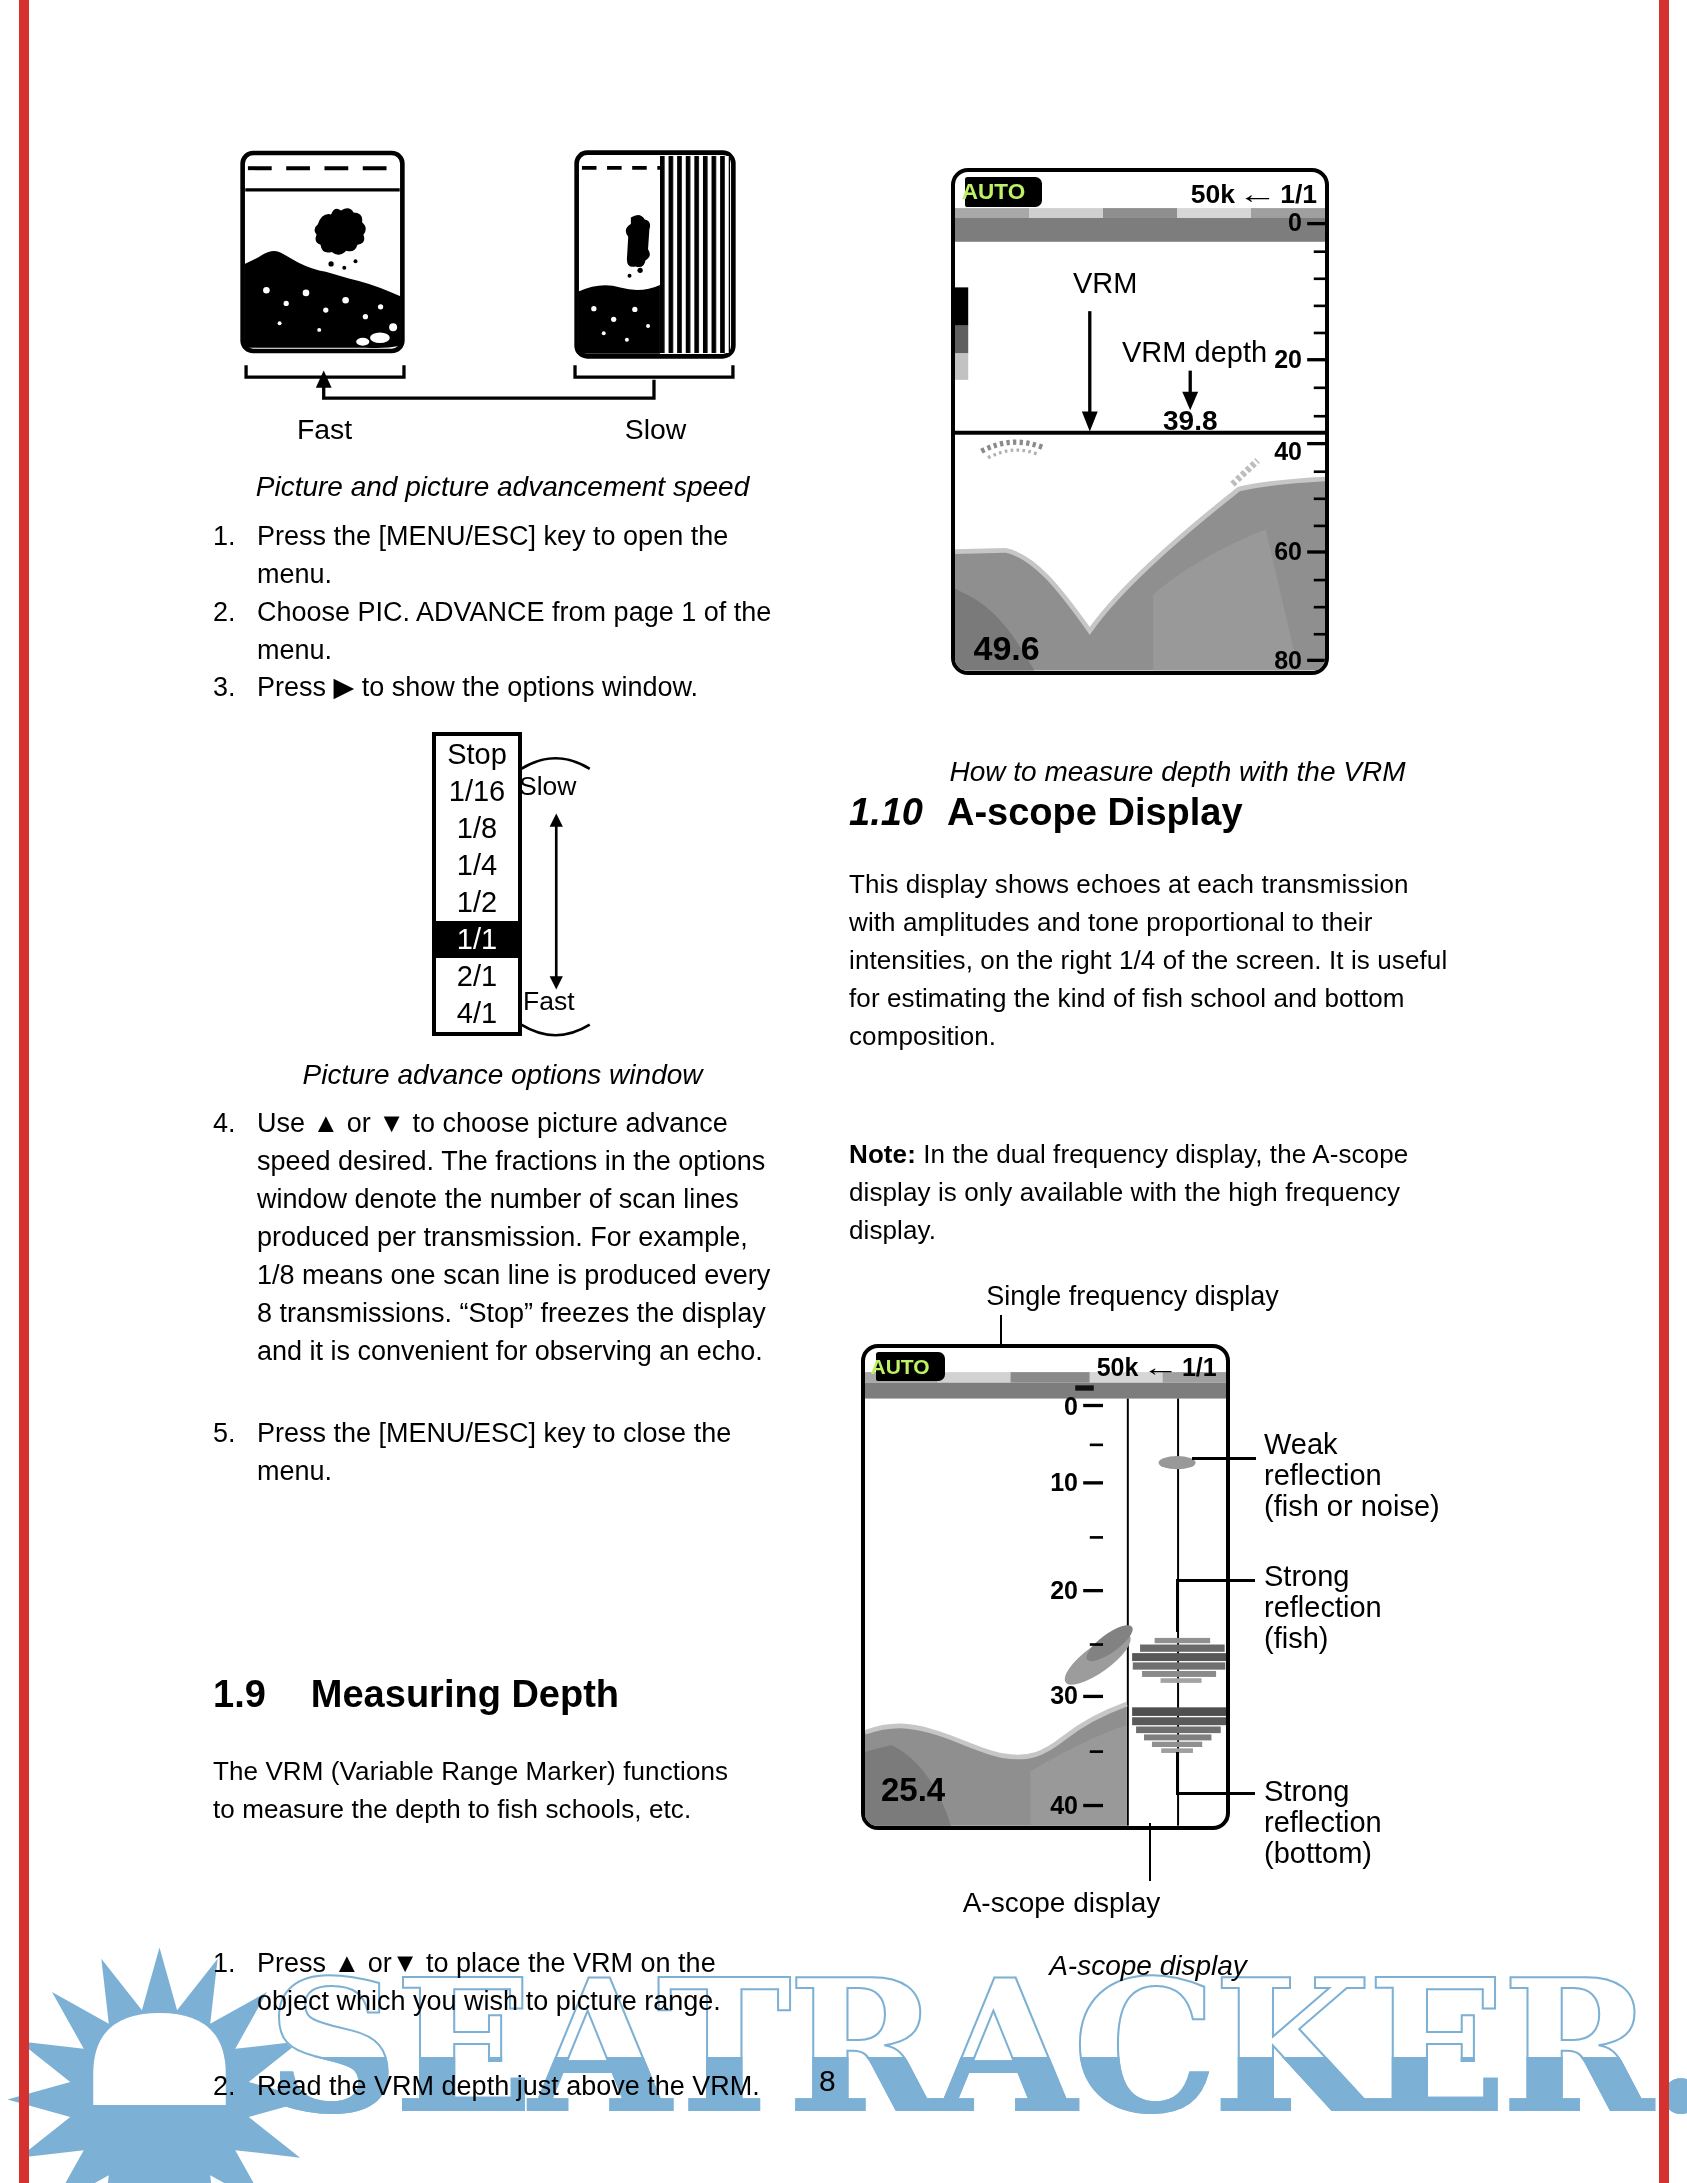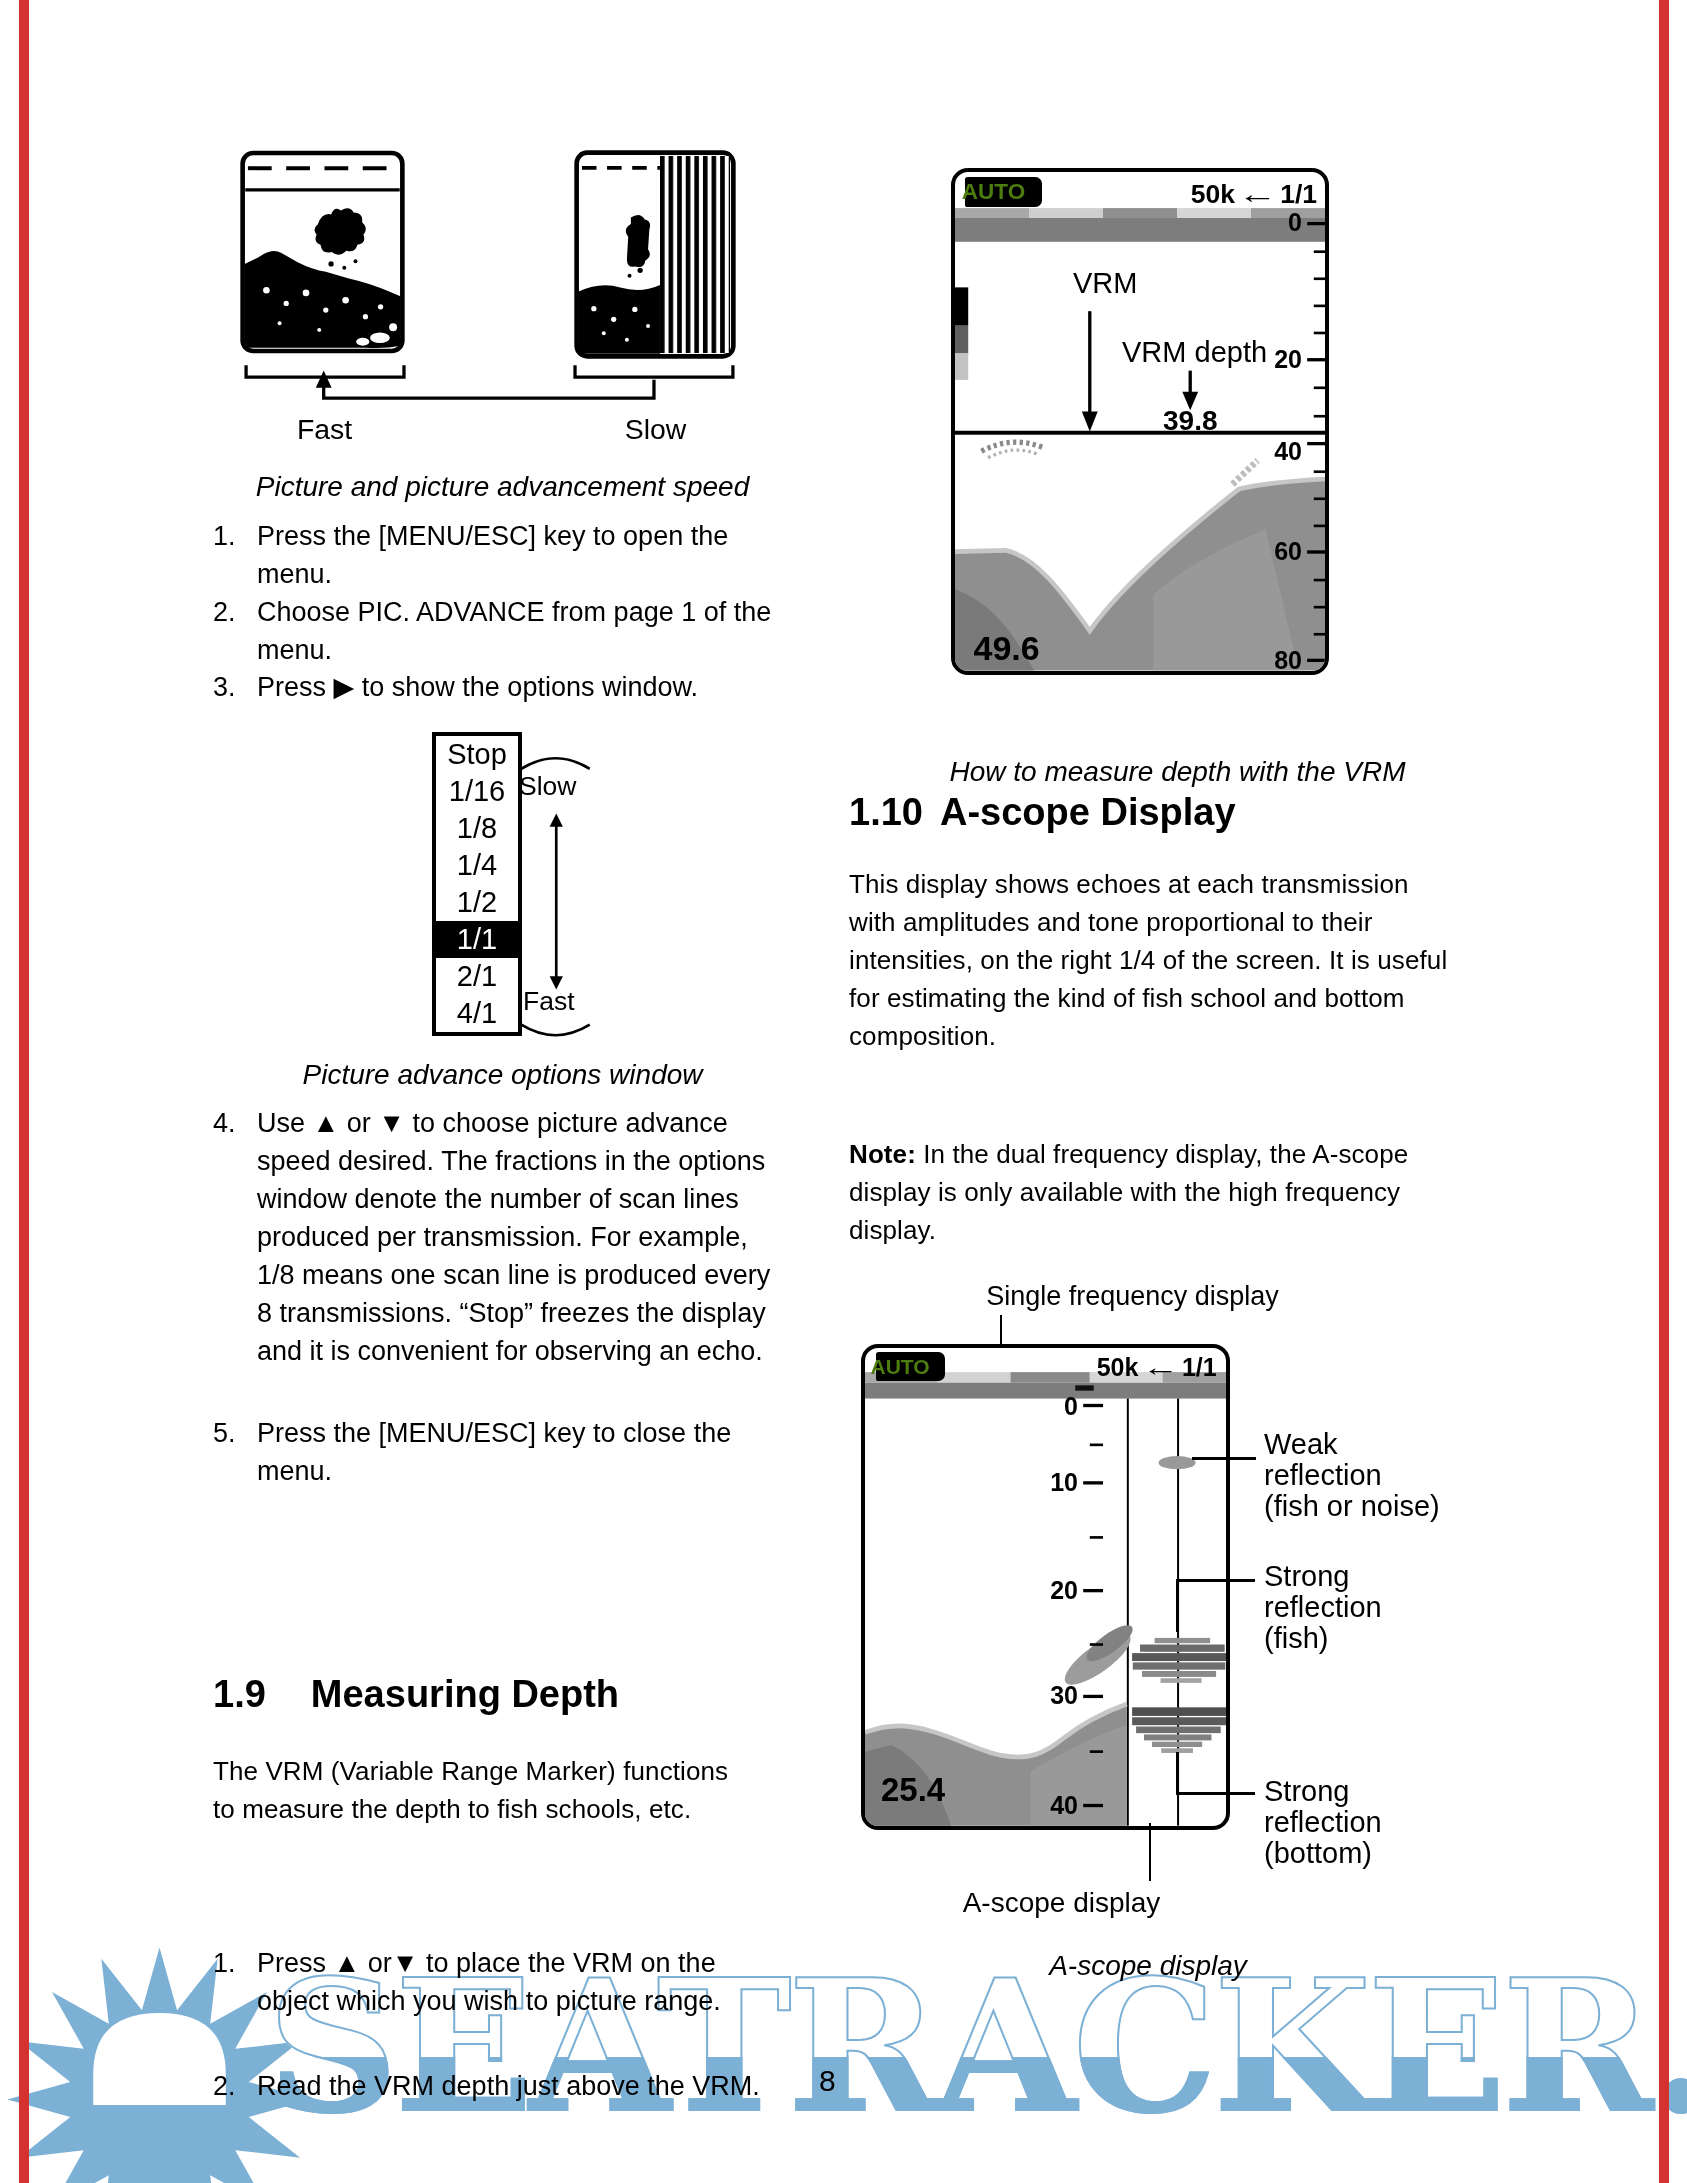--- a/index.html
+++ b/index.html
@@ -10,21 +10,21 @@
   .list-item{position:absolute;display:flex;}
   .list-num{width:44px;flex:none;font-size:27px;line-height:38px;}
   .list-txt{width:517px;font-size:27px;line-height:38px;}
   .caption{font-style:italic;font-size:28px;text-align:center;}
   .h1{font-size:38px;font-weight:700;display:flex;align-items:baseline;}
   .fig-label{font-size:28.4px;text-align:center;}
   .opt-row{height:37px;display:flex;align-items:center;justify-content:center;
            font-size:29px;}
   .opt-row.sel{background:#000;color:#fff;}
   .display{position:absolute;background:#fff;border:4.6px solid #000;border-radius:17px;overflow:hidden;}
-  .auto-box{position:absolute;background:#000;color:#4d7c0f;display:flex;align-items:center;
+  .auto-box{position:absolute;background:#000;color:#bef264;display:flex;align-items:center;
             justify-content:center;gap:20px;font-weight:700;border-radius:2.6px 6.6px 6.6px 2.6px;}
   .freq-line{position:absolute;font-weight:700;display:flex;gap:9.3px;justify-content:flex-end;align-items:center;}
   .scale-num{position:absolute;font-weight:700;font-size:25px;width:66px;text-align:right;}
   .callout-label{position:absolute;font-size:29px;line-height:31px;white-space:pre-line;}
   .cline{position:absolute;background:#000;}
   .edge-bar{position:absolute;top:0;width:10px;height:2183px;z-index:6;}
   #watermark-text{position:absolute;left:267px;top:1955px;z-index:1;
     font-family:"DejaVu Serif",serif;font-weight:700;font-size:182px;line-height:1;
     letter-spacing:-4px;white-space:nowrap;
     background:linear-gradient(to bottom,#ffffff 0%,#ffffff 56%,#7cb0d5 56%,#7cb0d5 100%);
@@ -218,21 +218,21 @@
   <div class="scale-num" style="left:281px;top:474px;">80</div>
   <div class="abs" style="left:118px;top:95px;font-size:29px;">VRM</div>
   <div class="abs" style="left:167px;top:164px;font-size:29px;">VRM depth</div>
   <div class="abs" style="left:208px;top:233px;font-size:28px;font-weight:700;">39.8</div>
   <div class="abs" style="left:18.5px;top:457px;font-size:34px;font-weight:700;">49.6</div>
 </div>
 
 <div class="abs caption" style="left:880px;top:756px;width:595px;">How to measure depth with the VRM</div>
 
 <div class="abs h1" style="left:849px;top:791px;">
-  <span style="margin-right:17px;">1.10</span>
+  <span style="margin-right:24px;font-style:italic;">1.10</span>
   <span>A-scope Display</span>
 </div>
 <div class="abs body-txt" style="left:849px;top:865px;width:609px;">This display shows echoes at each transmission with amplitudes and tone proportional to their intensities, on the right 1/4 of the screen. It is useful for estimating the kind of fish school and bottom composition.</div>
 <div class="abs body-txt" style="left:849px;top:1135px;width:609px;">
   <span style="font-weight:700;">Note:</span><span> In the dual frequency display, the A-scope display is only available with the high frequency display.</span>
 </div>
 
 <div class="abs" style="left:967px;top:1281px;width:331px;text-align:center;font-size:27px;">Single frequency display</div>
 <div class="cline" style="left:1000px;top:1315px;width:2px;height:99px;"></div>
 

